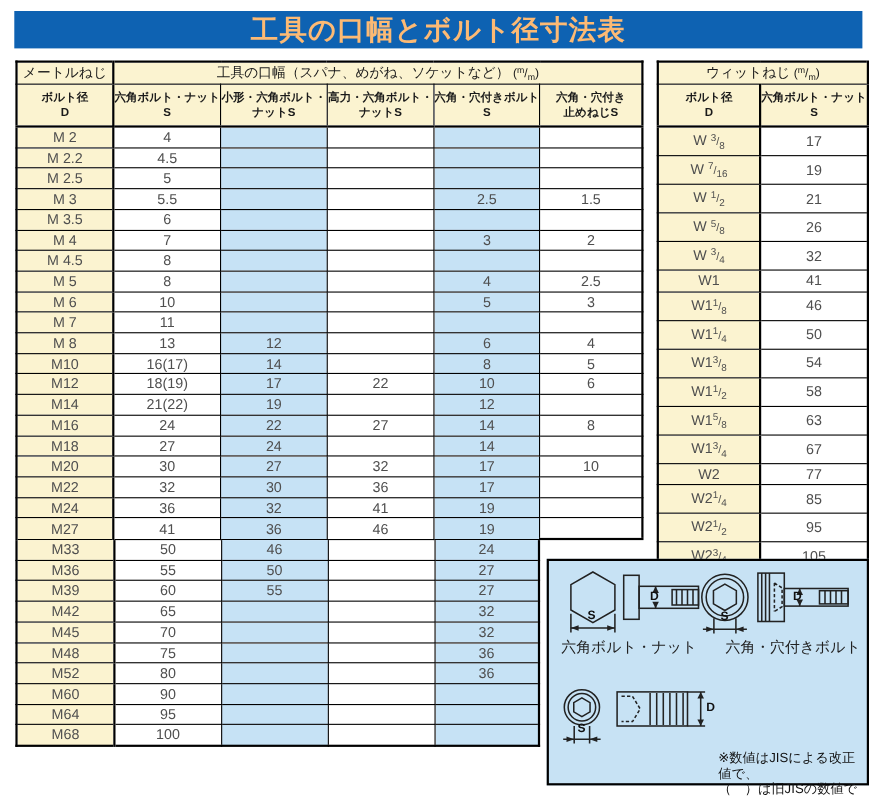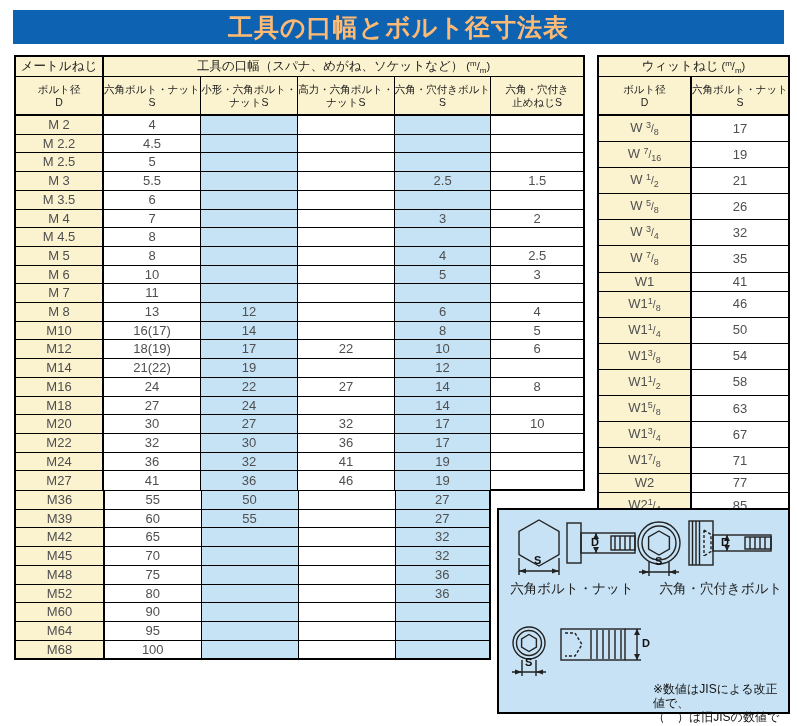--- a/index.html
+++ b/index.html
@@ -26,21 +26,21 @@
   table.tbl{border-collapse:collapse;table-layout:fixed;border:2px solid var(--c-border);}
   .tbl th,.tbl td{
     border:1px solid var(--c-border);padding:0;margin:0;
     text-align:center;vertical-align:middle;white-space:nowrap;overflow:hidden;
   }
   .metric-wrap{position:absolute;left:14px;top:55px;width:571px;}
   .whit-wrap{position:absolute;left:597px;top:55px;width:193px;}
 
   .group-row th{height:19px;background:var(--c-cream);font-size:12.5px;font-weight:normal;}
   .colhead-row th{
-    height:37px;background:var(--c-cream);font-size:10.5px;font-weight:normal;
+    height:37px;background:var(--c-cream);font-size:10.5px;font-weight:bold;
     line-height:13px;border-bottom-width:2px;
   }
   .tbl th:first-child,.tbl td:first-child{border-right-width:2px;}
 
   #metric-top{border-bottom-width:0;}
   #metric-bottom{border-top-width:0;}
   #metric-bottom tr:first-child td{border-top-width:0;}
   #metric-top tbody tr:last-child td:last-child{border-bottom:2px solid var(--c-border);}
 
   #metric-top td,#metric-bottom td{height:17.7px;font-size:13px;line-height:17.7px;color:var(--c-text-val);}
@@ -269,20 +269,27 @@
   <table class="tbl" id="metric-bottom">
     <colgroup>
       <col style="width:89px">
         <col style="width:97px">
         <col style="width:97px">
       <col style="width:97px">
         <col style="width:95px">
     </colgroup>
     <tbody id="metric-body-lower">
         <tr>
+          <td class="mc0">M33</td>
+          <td class="mc1">50</td>
+          <td class="mc2">46</td>
+          <td class="mc3"></td>
+          <td class="mc4">24</td>
+        </tr>
+        <tr>
           <td class="mc0">M36</td>
           <td class="mc1">55</td>
           <td class="mc2">50</td>
           <td class="mc3"></td>
           <td class="mc4">27</td>
         </tr>
         <tr>
           <td class="mc0">M39</td>
           <td class="mc1">60</td>
           <td class="mc2">55</td>
@@ -374,24 +381,20 @@
         </tr>
         <tr>
           <td class="wc0 d-label"><span>W </span><span class="fr-top">5</span><span class="fr-sl">/</span><span class="fr-bot">8</span></td>
           <td>26</td>
         </tr>
         <tr>
           <td class="wc0 d-label"><span>W </span><span class="fr-top">3</span><span class="fr-sl">/</span><span class="fr-bot">4</span></td>
           <td>32</td>
         </tr>
         <tr>
-          <td class="wc0 d-label"><span>W </span><span class="fr-top">7</span><span class="fr-sl">/</span><span class="fr-bot">8</span></td>
-          <td>35</td>
-        </tr>
-        <tr>
           <td class="wc0 d-label"><span>W1</span></td>
           <td>41</td>
         </tr>
         <tr>
           <td class="wc0 d-label"><span>W1</span><span class="fr-top">1</span><span class="fr-sl">/</span><span class="fr-bot">8</span></td>
           <td>46</td>
         </tr>
         <tr>
           <td class="wc0 d-label"><span>W1</span><span class="fr-top">1</span><span class="fr-sl">/</span><span class="fr-bot">4</span></td>
           <td>50</td>
@@ -404,24 +407,20 @@
           <td class="wc0 d-label"><span>W1</span><span class="fr-top">1</span><span class="fr-sl">/</span><span class="fr-bot">2</span></td>
           <td>58</td>
         </tr>
         <tr>
           <td class="wc0 d-label"><span>W1</span><span class="fr-top">5</span><span class="fr-sl">/</span><span class="fr-bot">8</span></td>
           <td>63</td>
         </tr>
         <tr>
           <td class="wc0 d-label"><span>W1</span><span class="fr-top">3</span><span class="fr-sl">/</span><span class="fr-bot">4</span></td>
           <td>67</td>
-        </tr>
-        <tr>
-          <td class="wc0 d-label"><span>W1</span><span class="fr-top">7</span><span class="fr-sl">/</span><span class="fr-bot">8</span></td>
-          <td>71</td>
         </tr>
         <tr>
           <td class="wc0 d-label"><span>W2</span></td>
           <td>77</td>
         </tr>
         <tr>
           <td class="wc0 d-label"><span>W2</span><span class="fr-top">1</span><span class="fr-sl">/</span><span class="fr-bot">4</span></td>
           <td>85</td>
         </tr>
         <tr>

